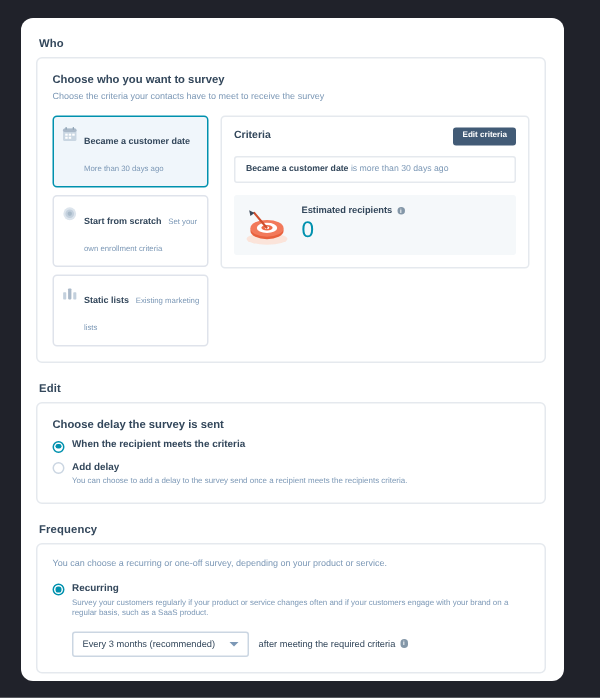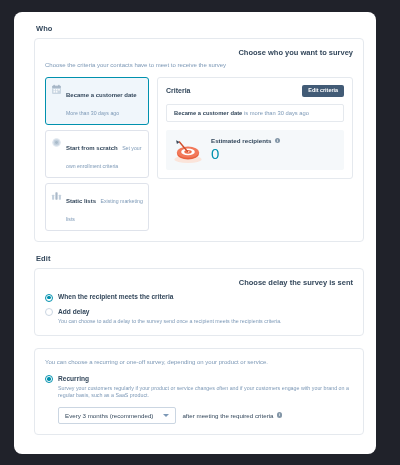--- a/index.html
+++ b/index.html
@@ -12,21 +12,21 @@
   .app-window {
     position: absolute;
     left: 14px; top: 12px;
     width: 362px; height: 442px;
     background: #ffffff;
     border-radius: 8px;
     overflow: hidden;
   }
   .scroll-area {
     width: 100%; height: 100%;
-    padding: 12px 12px 10px 20px;
+    padding: 12px 12px 10px 10px;
     overflow: hidden;
   }
 
   .section-title {
     font-size: 7.5px;
     font-weight: bold;
     color: #33475b;
     margin: 0 0 5px 2px;
     letter-spacing: 0.1px;
   }
@@ -35,21 +35,20 @@
     border: 1px solid #e5e9ee;
     border-radius: 4px;
     padding: 9px 10px 10px 10px;
     margin-bottom: 12px;
   }
   .card-heading {
     font-size: 7.5px;
     font-weight: bold;
     color: #33475b;
     margin-bottom: 4px;
-    text-align: right;
   }
   .card-sub {
     font-size: 6px;
     color: #7c98b6;
     margin-bottom: 8px;
     line-height: 1.35;
   }
 
   
   .who-body { display: flex; gap: 8px; align-items: flex-start; }
@@ -298,20 +297,21 @@
 
     <div class="radio-row">
       <span class="radio"></span>
       <span class="radio-body">
         <span class="radio-label" style="display:block">Add delay</span>
         <span class="radio-desc" style="display:block">You can choose to add a delay to the survey send once a recipient meets the recipients criteria.</span>
       </span>
     </div>
   </div>
 
+  <div class="section-title">Frequency</div>
   <div class="section-card">
     <div class="card-sub">You can choose a recurring or one-off survey, depending on your product or service.</div>
 
     <div class="radio-row">
       <span class="radio checked"></span>
       <span class="radio-body">
         <span class="radio-label" style="display:block">Recurring</span>
         <span class="radio-desc" style="display:block">Survey your customers regularly if your product or service changes often and if your customers engage with your brand on a regular basis, such as a SaaS product.</span>
       </span>
     </div>

